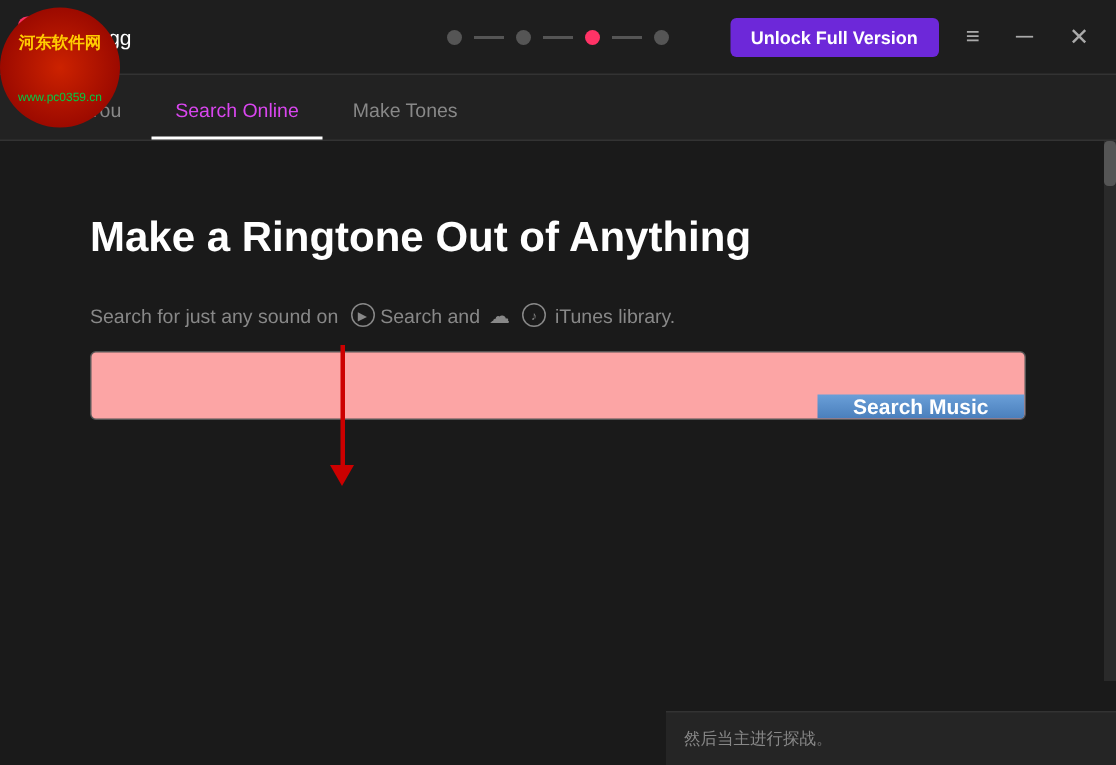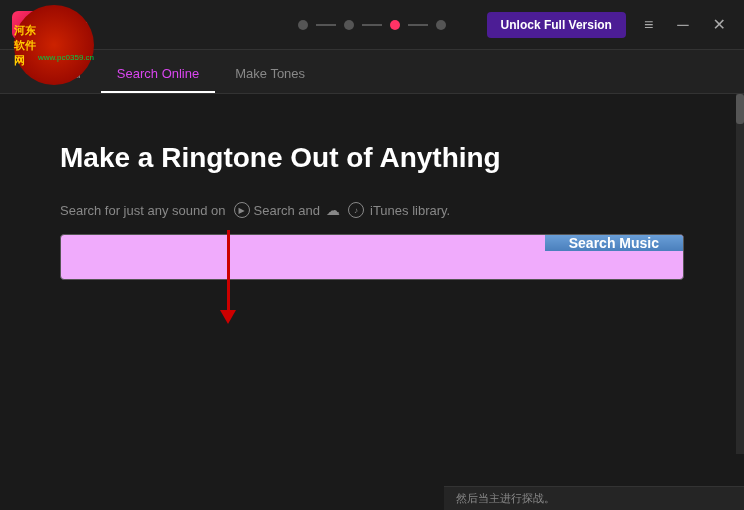--- a/index.html
+++ b/index.html
@@ -23,26 +23,26 @@
       z-index: 100;
       pointer-events: none;
     }
 
     .watermark-badge {
       width: 80px;
       height: 80px;
       border-radius: 50%;
       background: radial-gradient(circle, #cc2200, #880000);
       display: flex;
-      flex-direction: row;
+      flex-direction: column;
       align-items: center;
       justify-content: center;
       position: absolute;
       top: 5px;
-      left: 14px;
+      left: 0;
     }
 
     .watermark-text1 {
       color: #ffcc00;
       font-size: 11px;
       font-weight: bold;
     }
 
     .watermark-text2 {
       color: #00cc44;
@@ -114,21 +114,21 @@
       background: #555;
     }
 
     .titlebar-right {
       display: flex;
       align-items: center;
       gap: 12px;
     }
 
     .unlock-btn {
-      background: #4c1d95;
+      background: #6d28d9;
       color: white;
       border: none;
       border-radius: 4px;
       padding: 6px 14px;
       font-size: 12px;
       font-weight: 600;
       cursor: pointer;
     }
 
     .titlebar-icon {
@@ -195,22 +195,22 @@
       height: 16px;
       border-radius: 50%;
       border: 1.5px solid #888;
       font-size: 8px;
       color: #888;
     }
 
     
     .search-container {
       display: flex;
-      align-items: flex-start;
-      background: #f0abfc;
+      align-items: flex-end;
+      background: #fca5a5;
       border: 1.5px solid #555;
       border-radius: 4px;
       overflow: hidden;
       height: 46px;
     }
 
     .search-input {
       flex: 1;
       background: transparent;
       border: none;
@@ -260,21 +260,21 @@
       border-top: 14px solid #cc0000;
       margin: 0 auto;
     }
 
     
     .statusbar {
       position: absolute;
       bottom: 0;
       right: 0;
       width: 300px;
-      height: 24px;
+      height: 36px;
       background: #252525;
       display: flex;
       align-items: center;
       padding: 0 12px;
       border-top: 1px solid #333;
     }
 
     .status-text {
       color: #888;
       font-size: 11px;

